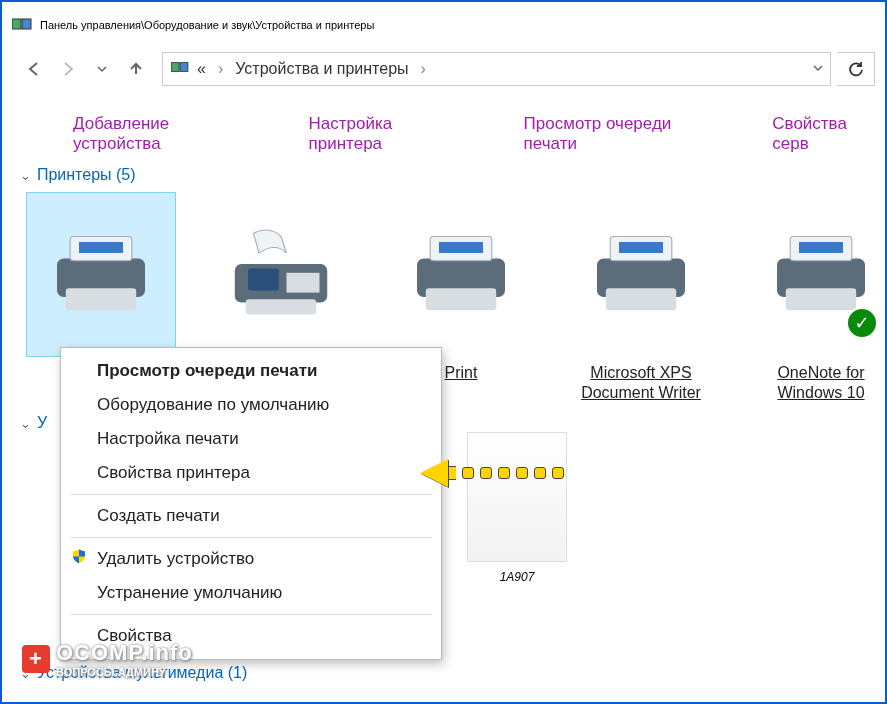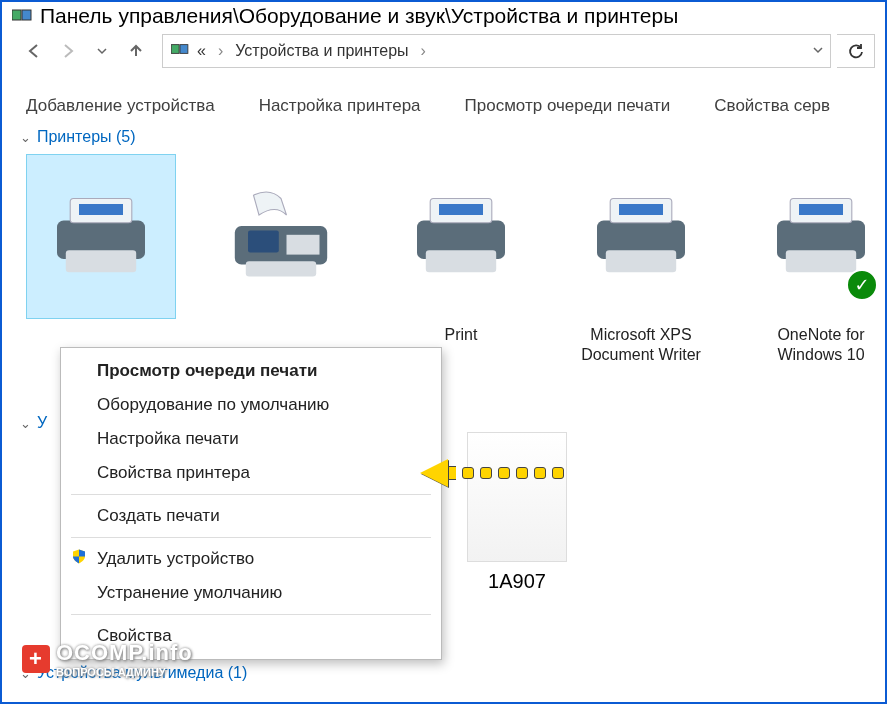--- a/index.html
+++ b/index.html
@@ -6,22 +6,22 @@
 body { background: #fff; }
 .window {
   width: 887px; height: 704px;
   border: 2px solid #0b5bd3;
   background: #fff;
   position: relative;
   overflow: hidden;
 }
 .titlebar {
   display: flex; align-items: center;
-  padding: 2px 10px;
-  font-size: 21px;
+  padding: 14px 10px;
+  font-size: 11px;
   color: #000;
 }
 .titlebar .ctrl-icon { margin-right: 8px; }
 .navbar {
   display: flex; align-items: center;
   padding: 4px 10px 8px 18px;
   gap: 6px;
 }
 .nav-btn {
   width: 28px; height: 28px;
@@ -54,21 +54,21 @@
   display: flex; align-items: center; justify-content: center;
   color: #333;
 }
 .toolbar {
   display: flex;
   padding: 0 24px;
   gap: 44px;
   margin-top: 20px;
   font-size: 17px;
 }
-.toolbar a { color: #404040; cursor: pointer; }
+.toolbar a { color: #a21caf; cursor: pointer; margin-left: 47px; }
 .group-header {
   display: flex; align-items: center;
   padding: 12px 18px 4px 18px;
   color: #0067c0;
   font-size: 16px;
   gap: 6px;
 }
 .group-header .chev { color: #666; font-size: 13px; }
 .devices-row {
   display: flex;
@@ -86,20 +86,21 @@
 .device .icon-wrap {
   width: 150px; height: 165px;
   display: flex; align-items: center; justify-content: center;
   position: relative;
 }
 .device .label {
   font-size: 16px;
   color: #222;
   margin-top: 6px;
   line-height: 1.25;
+  text-decoration: underline;
 }
 .check-badge {
   position: absolute;
   right: 18px; bottom: 18px;
   width: 32px; height: 32px;
   background: #0a8a0a;
   border-radius: 50%;
   display: flex; align-items: center; justify-content: center;
   color: #fff;
   font-size: 18px;
@@ -144,21 +145,21 @@
   left: 440px; top: 430px;
   width: 150px;
   text-align: center;
 }
 .hidden-device .dicon {
   width: 100px; height: 130px;
   background: linear-gradient(#fff,#f2f2f2);
   border: 1px solid #ddd;
   margin: 0 auto;
 }
-.hidden-device .label { font-size: 20px; margin-top: 8px; }
+.hidden-device .label { font-size: 12px; margin-top: 8px; font-style: italic; }
 .group3 {
   position: absolute;
   left: 18px; bottom: 20px;
   display: flex; align-items: center;
   color: #0067c0;
   font-size: 16px;
   gap: 6px;
 }
 .group3 .chev { color: #666; font-size: 13px; }
 .watermark {

